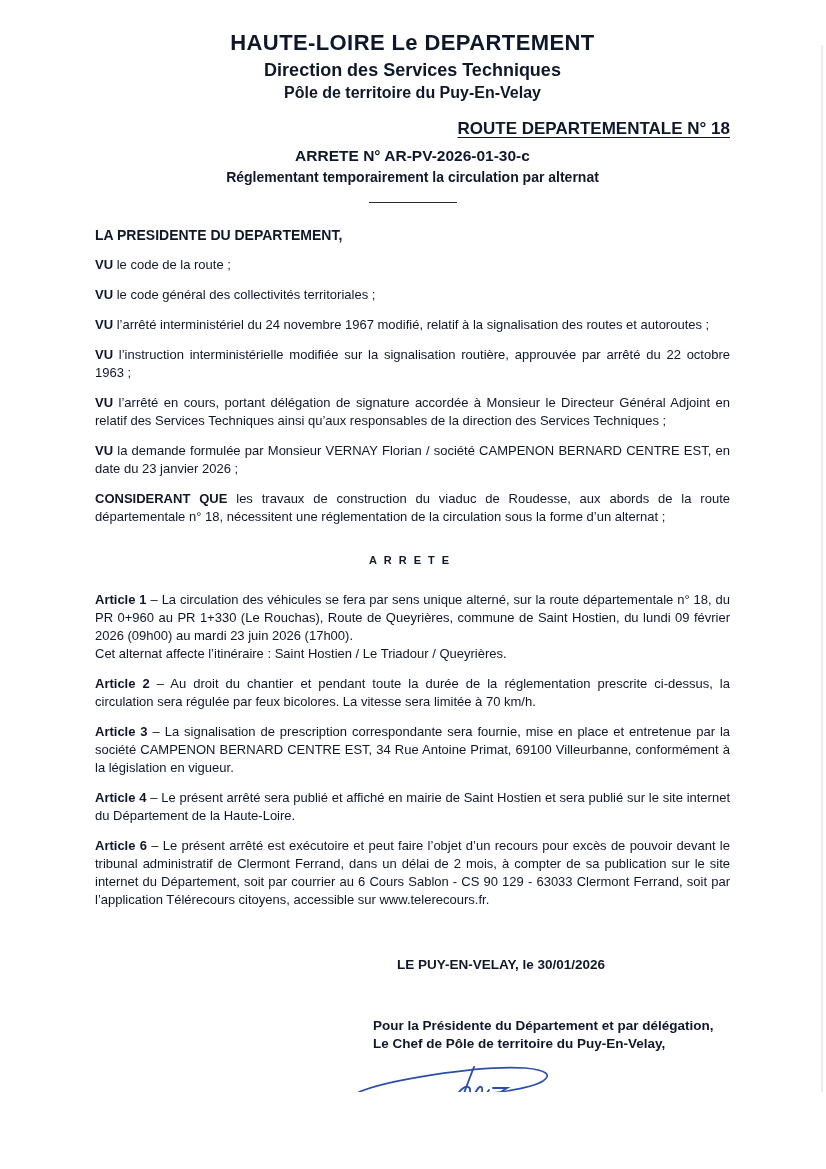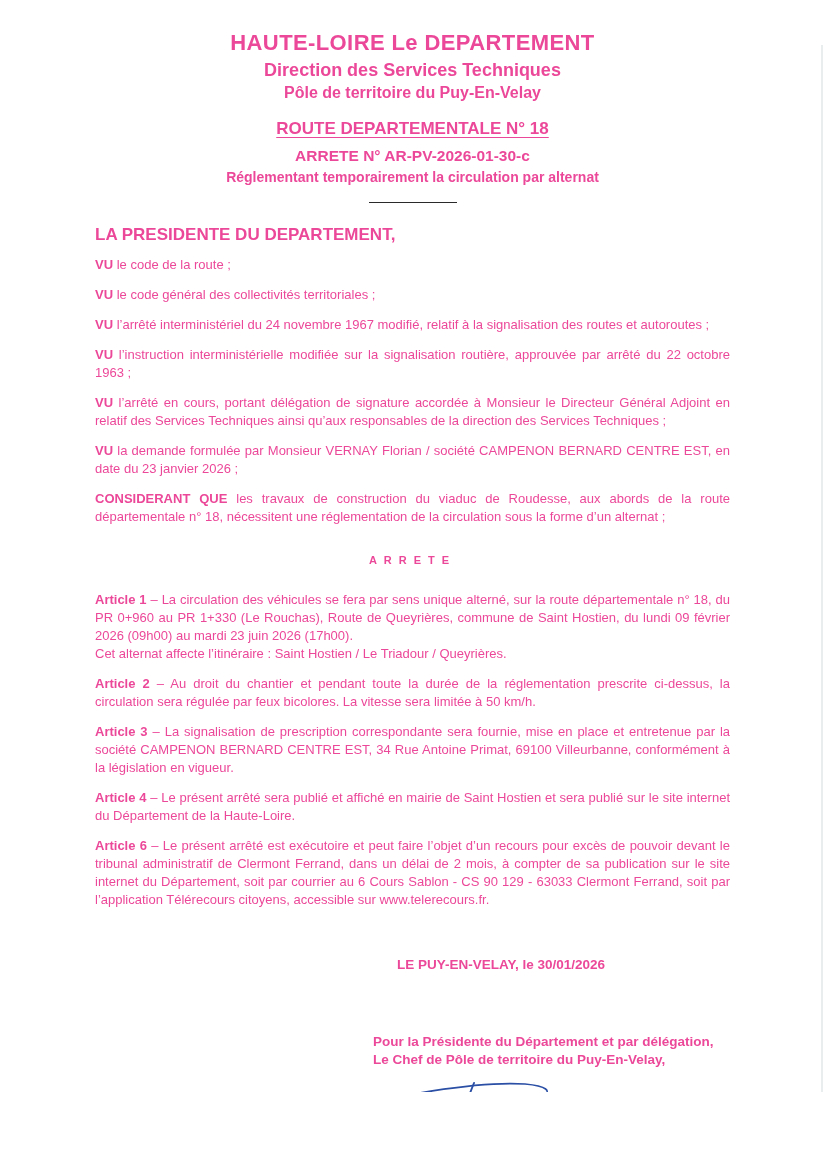--- a/index.html
+++ b/index.html
@@ -3,45 +3,45 @@
 <meta charset="utf-8">
 <style>
   html,body{margin:0;padding:0;background:#ffffff;}
   .page{
     position:relative;
     width:826px;height:1092px;
     background:#ffffff;
     box-sizing:border-box;
     padding:30px 96px 0 95px;
     font-family:"Liberation Sans", sans-serif;
-    color:#ec4899;
+    color:#0f172a;
     overflow:hidden;
   }
   
   .scan-edge{position:absolute;top:45px;right:3px;bottom:0;width:2px;background:#e9eded;}
 
   header{text-align:center;}
   .org-title{font-size:22px;font-weight:bold;letter-spacing:.4px;}
   .org-direction{font-size:18px;font-weight:bold;margin-top:4px;}
   .org-pole{font-size:16px;font-weight:bold;margin-top:3px;}
-  .road-title{font-size:17px;font-weight:bold;text-decoration:underline;text-underline-offset:3px;margin-top:17px;}
+  .road-title{font-size:17px;font-weight:bold;text-decoration:underline;text-underline-offset:3px;margin-top:17px;text-align:right;}
   .decree-number{font-size:15.5px;font-weight:bold;margin-top:8px;}
   .decree-subtitle{font-size:14px;font-weight:bold;margin-top:4px;}
   .header-rule{width:88px;border:none;border-top:1.7px solid #2a2a2a;margin:17px auto 0 auto;}
 
   main{font-size:13px;line-height:18px;text-align:justify;}
-  .opening{font-weight:bold;margin:23px 0 0 0;font-size:17px;}
+  .opening{font-weight:bold;margin:23px 0 0 0;font-size:14px;}
   .para{margin:12px 0;}
   .para b{font-weight:bold;}
   .para .body-text{white-space:pre-line;}
   .arrete-heading{text-align:center;font-weight:bold;font-size:11px;letter-spacing:7px;margin:25px 0 22px 0;}
 
   .closing{margin-left:278px;font-size:13.5px;line-height:18px;}
   .place-date{font-weight:bold;margin-top:47px;padding-left:24px;}
-  .delegation{font-weight:bold;margin-top:59px;}
+  .delegation{font-weight:bold;margin-top:43px;}
   .signature-wrap{margin:6px 0 0 -26px;height:56px;}
 </style>
 </head>
 <body>
 
 <div class="page">
   <div class="scan-edge"></div>
 
   <header>
     <div class="org-title">HAUTE-LOIRE Le DEPARTEMENT</div>
@@ -61,21 +61,21 @@
     <p class="para"><b>VU</b> <span class="body-text">l’arrêté interministériel du 24 novembre 1967 modifié, relatif à la signalisation des routes et autoroutes ;</span></p>
     <p class="para"><b>VU</b> <span class="body-text">l’instruction interministérielle modifiée sur la signalisation routière, approuvée par arrêté du 22 octobre 1963 ;</span></p>
     <p class="para"><b>VU</b> <span class="body-text">l’arrêté en cours, portant délégation de signature accordée à Monsieur le Directeur Général Adjoint en relatif des Services Techniques ainsi qu’aux responsables de la direction des Services Techniques ;</span></p>
     <p class="para"><b>VU</b> <span class="body-text">la demande formulée par Monsieur VERNAY Florian / société CAMPENON BERNARD CENTRE EST, en date du 23 janvier 2026 ;</span></p>
     <p class="para"><b>CONSIDERANT QUE</b> <span class="body-text">les travaux de construction du viaduc de Roudesse, aux abords de la route départementale n° 18, nécessitent une réglementation de la circulation sous la forme d’un alternat ;</span></p>
 
     <p class="arrete-heading">ARRETE</p>
 
     <p class="para"><b>Article 1</b> <span class="body-text">– La circulation des véhicules se fera par sens unique alterné, sur la route départementale n° 18, du PR 0+960 au PR 1+330 (Le Rouchas), Route de Queyrières, commune de Saint Hostien, du lundi 09 février 2026 (09h00) au mardi 23 juin 2026 (17h00).
 Cet alternat affecte l’itinéraire : Saint Hostien / Le Triadour / Queyrières.</span></p>
-    <p class="para"><b>Article 2</b> <span class="body-text">– Au droit du chantier et pendant toute la durée de la réglementation prescrite ci-dessus, la circulation sera régulée par feux bicolores. La vitesse sera limitée à 50 km/h.</span></p>
+    <p class="para"><b>Article 2</b> <span class="body-text">– Au droit du chantier et pendant toute la durée de la réglementation prescrite ci-dessus, la circulation sera régulée par feux bicolores. La vitesse sera limitée à 70 km/h.</span></p>
     <p class="para"><b>Article 3</b> <span class="body-text">– La signalisation de prescription correspondante sera fournie, mise en place et entretenue par la société CAMPENON BERNARD CENTRE EST, 34 Rue Antoine Primat, 69100 Villeurbanne, conformément à la législation en vigueur.</span></p>
     <p class="para"><b>Article 4</b> <span class="body-text">– Le présent arrêté sera publié et affiché en mairie de Saint Hostien et sera publié sur le site internet du Département de la Haute-Loire.</span></p>
     <p class="para"><b>Article 6</b> <span class="body-text">– Le présent arrêté est exécutoire et peut faire l’objet d’un recours pour excès de pouvoir devant le tribunal administratif de Clermont Ferrand, dans un délai de 2 mois, à compter de sa publication sur le site internet du Département, soit par courrier au 6 Cours Sablon - CS 90 129 - 63033 Clermont Ferrand, soit par l’application Télérecours citoyens, accessible sur www.telerecours.fr.</span></p>
   </main>
 
   <div class="closing">
     <div class="place-date">LE PUY-EN-VELAY, le 30/01/2026</div>
     <div class="delegation">
       <div>Pour la Présidente du Département et par délégation,</div>
       <div>Le Chef de Pôle de territoire du Puy-En-Velay,</div>

